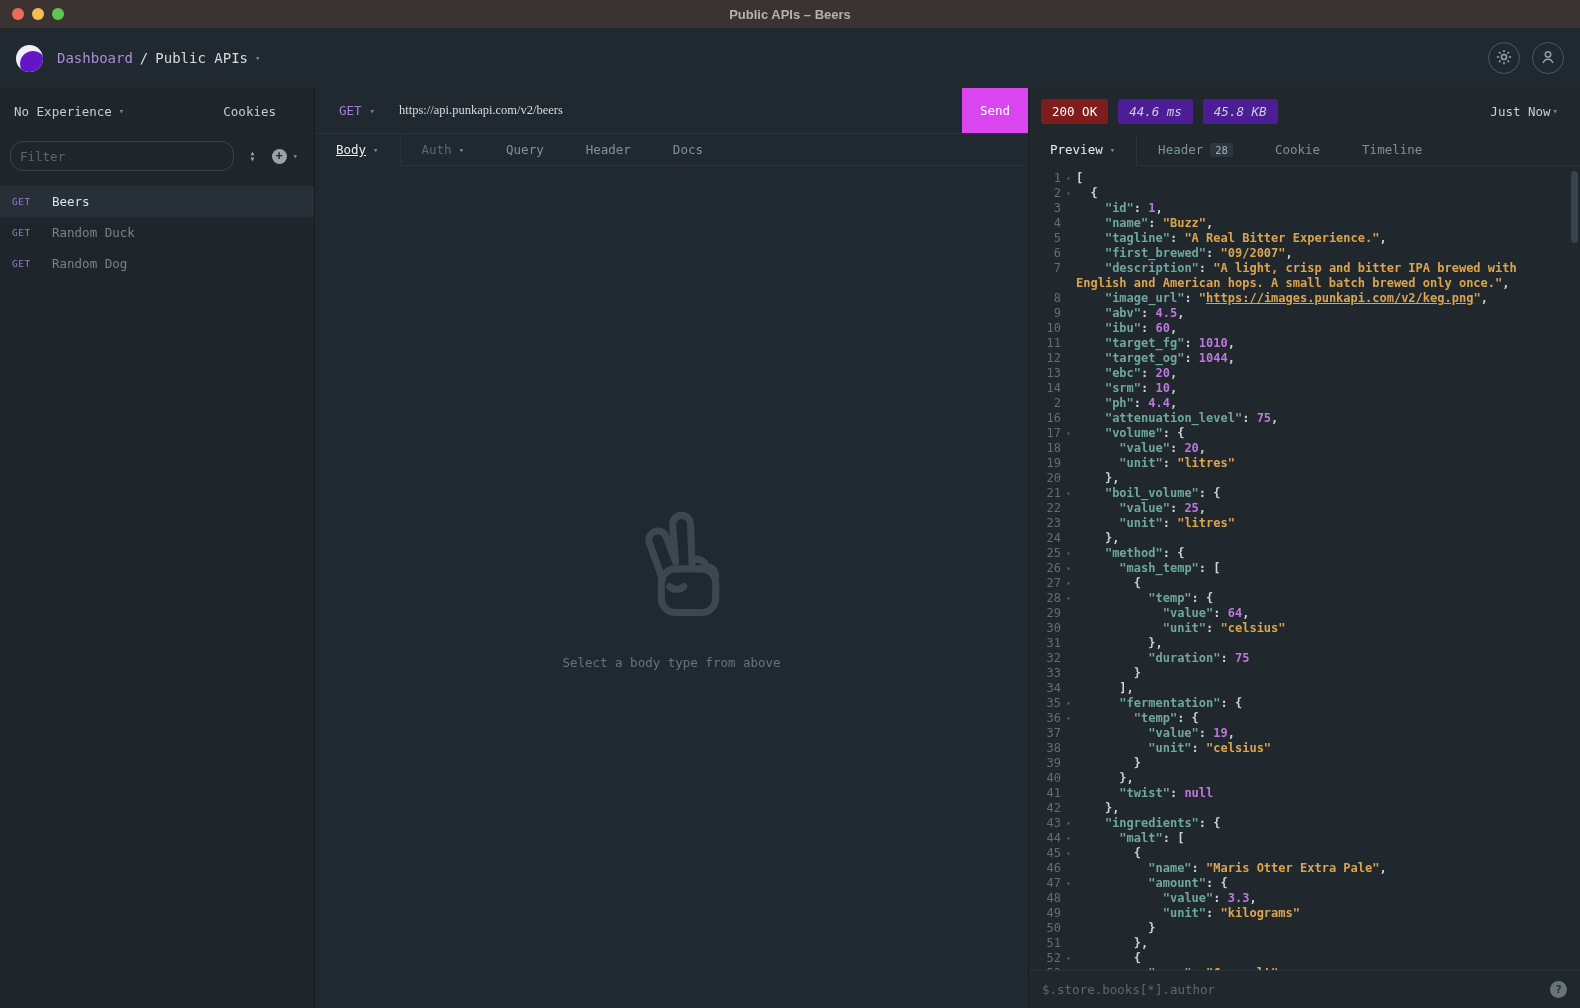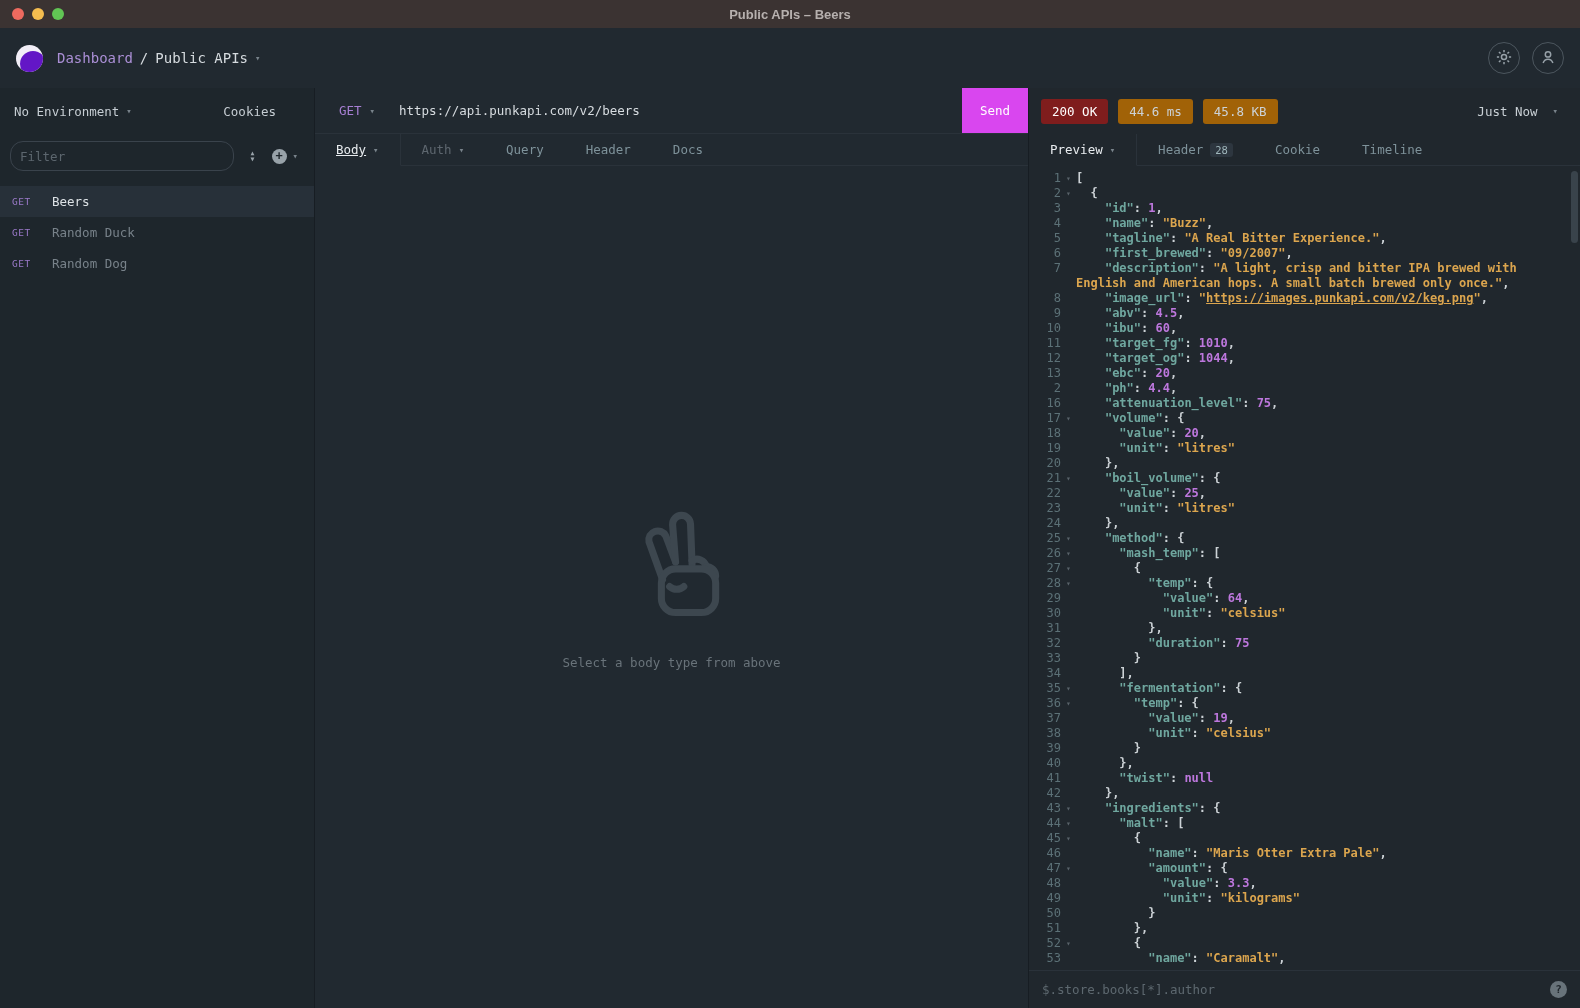--- a/index.html
+++ b/index.html
@@ -42,42 +42,42 @@
                font-size:12px; line-height:14px; text-align:center; }
   .reqlist { margin-top:8px; }
   .reqitem { height:31px; display:flex; align-items:center; padding-left:12px; gap:14px; color:#78828a; cursor:default; }
   .reqitem .method { font-size:9.5px; color:#9b7ac9; letter-spacing:.5px; width:26px; flex-shrink:0; }
   .reqitem.active { background:#273039; color:#dde2e6; }
 
   
   .reqpane { flex:1; display:flex; flex-direction:column; background:#212930; min-width:0; }
   .urlrow { height:46px; display:flex; align-items:stretch; border-bottom:1px solid #2a323a; }
   .methodsel { display:flex; align-items:center; gap:8px; padding:0 12px 0 24px; color:#a77fd3; }
-  .urltext { flex:1; display:flex; align-items:center; color:#d7dce0; padding-left:12px; }
+  .urltext { flex:1; display:flex; align-items:center; color:#d7dce0; padding-left:12px;font-family:Liberation Serif, serif; }
   .sendbtn { width:66px; background:#d946ef; color:#fff; border:none; font:12.5px "DejaVu Sans Mono",monospace; }
 
   .tabrow { height:32px; display:flex; font-size:12.5px; flex-shrink:0; }
   .tab { padding:0 21px; display:flex; align-items:center; gap:7px; color:#7e929a; border-bottom:1px solid #2a323a; }
   .tab.active { color:#e8ecef; border-bottom-color:transparent; border-right:1px solid #2a323a; }
   .tab.active .tablabel { text-decoration:underline; }
   .tab.dim { color:#5d666e; }
   .tab .badge { background:#2d363f; color:#9fb6bb; font-size:10.5px; padding:1px 5px; border-radius:3px; }
   .tabfill { flex:1; border-bottom:1px solid #2a323a; }
   .resp .tab.active .tablabel { text-decoration:none; }
 
   .emptybody { flex:1; display:flex; flex-direction:column; align-items:center; justify-content:center; gap:30px; }
   .hand { color:#3d474f; }
   .emptytext { color:#69737a; }
 
   
   .resppane { width:552px; border-left:1px solid #171d23; display:flex; flex-direction:column; background:#20272d; }
   .metarow { height:46px; display:flex; align-items:center; padding:0 12px; gap:10px; flex-shrink:0; }
   .status { background:#7f1d1d; color:#fff; padding:5px 11px; border-radius:3px; }
-  .metabadge { background:#a16207; color:#ccd2d7; padding:5px 11px; border-radius:3px; }
-  .history { margin-left:auto; color:#c9d0d5; display:flex; align-items:center; gap:15px; padding-right:10px; }
+  .metabadge { background:#4c1d95; color:#ccd2d7; padding:5px 11px; border-radius:3px;font-style:italic; }
+  .history { margin-left:auto; color:#c9d0d5; display:flex; align-items:center; gap:2px; padding-right:10px; }
 
   .codearea { flex:1; overflow:hidden; position:relative; padding-top:5px; }
   .cl { display:flex; line-height:15px; font-size:12px; font-weight:bold; }
   .ln { width:32px; text-align:right; color:#5c7177; flex-shrink:0; font-weight:normal; }
   .fold { width:15px; text-align:center; color:#59636a; font-size:8px; flex-shrink:0; }
   .code { flex:1; white-space:pre-wrap; word-break:break-word; color:#ccd2d6; padding-right:10px; }
   .t-p { color:#ccd2d6; } .t-k { color:#6fa79f; } .t-s { color:#dba54e; }
   .t-n { color:#bd77dd; } .t-z { color:#bd77dd; }
   .t-l { color:#dba54e; text-decoration:underline; }
   .scrollthumb { position:absolute; right:2px; top:5px; width:7px; height:72px; background:#39434b; border-radius:4px; }
@@ -126,21 +126,21 @@
       </svg>
     </span>
   </div>
 </div>
 
 <div class="main">
 
   <div class="sidebar">
     <div class="envrow">
       <span class="dd">
-        <span>No Environment</span>
+        <span>No Experience</span>
         <span class="caret">▾</span>
       </span>
       <span>Cookies</span>
     </div>
     <div class="filterrow">
       <input class="filterinput" placeholder="Filter" style="">
       <span class="sorticon">
           <span>▲</span>
           <span>▼</span>
         </span>
@@ -297,20 +297,25 @@
           <span class="ln">12</span>
           <span class="fold"></span>
           <span class="code"><span class="t-p">    </span><span class="t-k">"target_og"</span><span class="t-p">: </span><span class="t-n">1044</span><span class="t-p">,</span></span>
         </div>
         <div class="cl">
           <span class="ln">13</span>
           <span class="fold"></span>
           <span class="code"><span class="t-p">    </span><span class="t-k">"ebc"</span><span class="t-p">: </span><span class="t-n">20</span><span class="t-p">,</span></span>
         </div>
         <div class="cl">
+          <span class="ln">14</span>
+          <span class="fold"></span>
+          <span class="code"><span class="t-p">    </span><span class="t-k">"srm"</span><span class="t-p">: </span><span class="t-n">10</span><span class="t-p">,</span></span>
+        </div>
+        <div class="cl">
           <span class="ln">2</span>
           <span class="fold"></span>
           <span class="code"><span class="t-p">    </span><span class="t-k">"ph"</span><span class="t-p">: </span><span class="t-n">4.4</span><span class="t-p">,</span></span>
         </div>
         <div class="cl">
           <span class="ln">16</span>
           <span class="fold"></span>
           <span class="code"><span class="t-p">    </span><span class="t-k">"attenuation_level"</span><span class="t-p">: </span><span class="t-n">75</span><span class="t-p">,</span></span>
         </div>
         <div class="cl">

